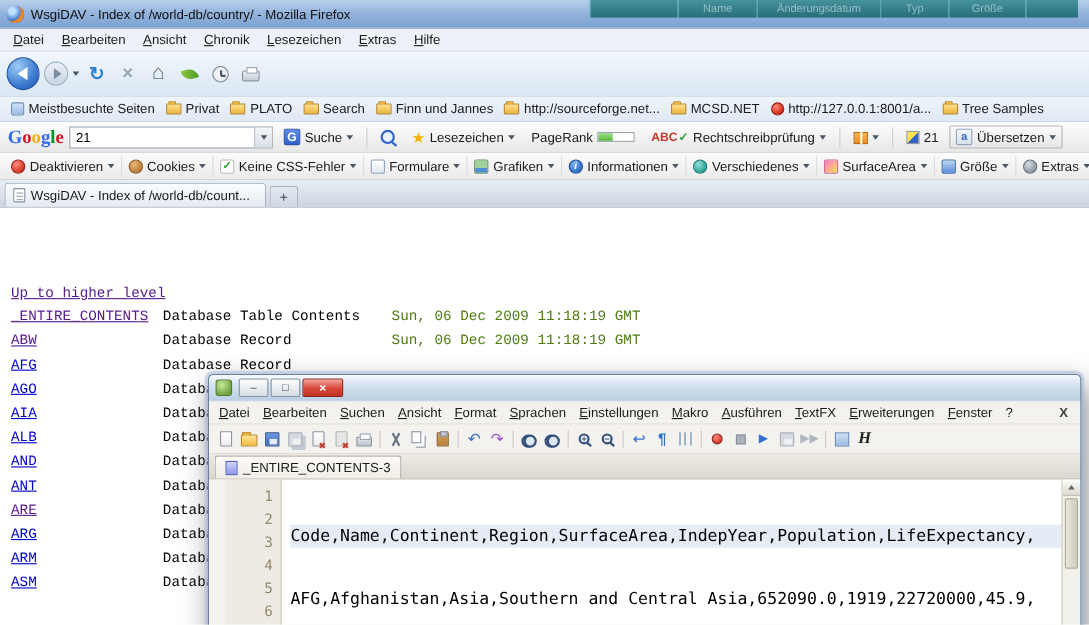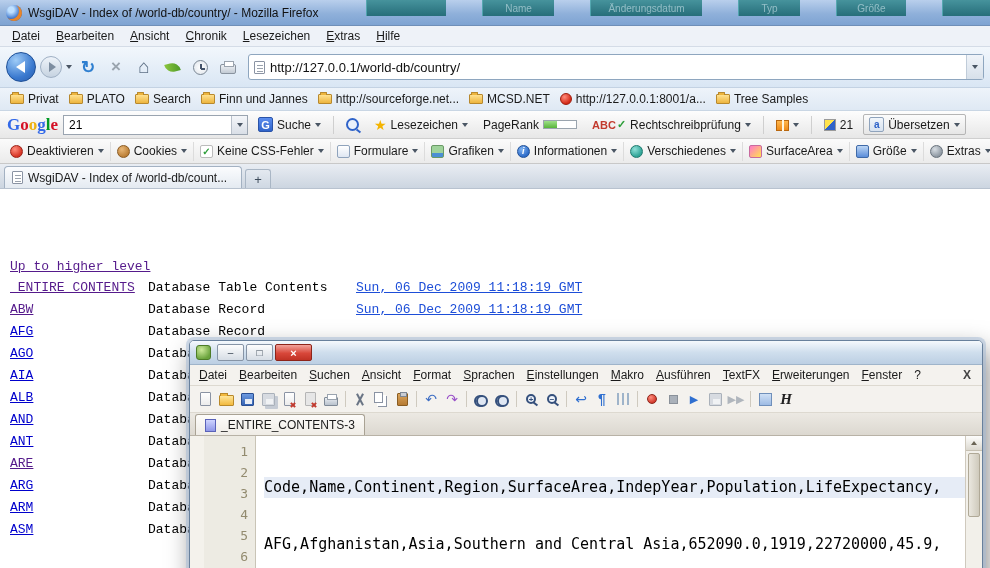--- a/index.html
+++ b/index.html
@@ -7,21 +7,21 @@
   body { font-family:"Liberation Sans", sans-serif; font-size:12px; color:#1a1a1a; }
   .screen { position:relative; width:990px; height:568px; overflow:hidden; background:#fff; }
 
   
   .titlebar { height:26px; background:linear-gradient(#b9cfec,#8fb0da 55%,#7ea3d2); border-bottom:1px solid #6f8fb8;
               display:flex; align-items:center; padding:0 6px; gap:6px; position:relative; }
   .fficon { width:16px; height:16px; border-radius:50%; flex:0 0 auto;
             background: radial-gradient(circle at 32% 30%, #bfe0ff 0 18%, #2b66c4 62%, #1c4a99);
             box-shadow: inset -3px -2px 0 0 #e8862a; }
   .title-text { font-size:12px; color:#111; white-space:nowrap; }
-  .teal-cols { position:absolute; right:0; top:0; height:16px; display:flex;gap:36px; }
+  .teal-cols { position:absolute; right:10px; top:0; height:16px; display:flex; }
   .teal-seg { height:100%; background:linear-gradient(#2a8589,#0f5f63); border-left:1px solid #3fa0a3;
               display:flex; align-items:center; justify-content:center; font-size:10px; color:#d8eeee; opacity:.8; }
   .teal-seg span { opacity:.6; }
 
   
   .menubar { height:21px; background:#eef2f8; border-bottom:1px solid #d4dce7; display:flex; align-items:center; padding-left:4px; }
   .menu-item { display:inline-block; padding:2px 8px; cursor:default; }
   .menu-item::first-letter { text-decoration: underline; }
 
   .navbar { height:41px; background:linear-gradient(#f2f7fc,#d9e6f4); border-bottom:1px solid #c3d2e3;
@@ -116,21 +116,21 @@
   .content { height:379px; background:#fff; padding:12px 10px 0; position:relative; }
   .page-heading { font-family:"Liberation Serif",serif; font-weight:bold; font-size:33px; line-height:36px; margin-top:6px; color:#000; }
   .mono { font-family:"Liberation Mono","DejaVu Sans Mono",monospace; }
   .uplink-wrap { margin-top:56px; font-size:13px; line-height:20px; }
   a.lnk { color:#0000cc; text-decoration:underline; cursor:pointer; }
   a.lnk.visited { color:#551a8b; }
   .listing { margin-top:3px; font-size:13px; }
   .lrow { display:flex; height:22px; align-items:flex-start; white-space:pre; }
   .c-name { width:138px; flex:0 0 auto; }
   .c-type { width:208px; flex:0 0 auto; color:#000; }
-  .c-date { color:#1d4ed8;text-decoration:underline; }
+  .c-date { color:#4d7c0f; }
 
   
   .npp { position:absolute; left:189px; top:340px; width:794px; height:300px; background:#f4f2ee;
          border:1px solid #68809c; border-radius:5px 5px 0 0; display:flex; flex-direction:column;
          box-shadow: 0 0 0 3px rgba(170,190,215,.55), 4px 10px 26px rgba(0,0,0,.5); }
   .npp-title { height:24px; flex:0 0 auto; display:flex; align-items:center; gap:6px; padding:0 6px;
                background:linear-gradient(#f5f9fd,#cfdeed 50%,#bccfe3); border-radius:4px 4px 0 0; border-bottom:1px solid #9fb4ca; }
   .nppic { width:15px; height:15px; border-radius:3px; background:radial-gradient(circle at 35% 30%,#cdea9a,#6aa33c 75%); border:1px solid #4d7c28; flex:0 0 auto; }
   .npp-title-text { flex:1; overflow:hidden; white-space:nowrap; text-overflow:ellipsis; font-size:12px; color:#111; }
   .winbtns { display:flex; gap:2px; flex:0 0 auto; }
@@ -249,30 +249,27 @@
       <span class="nav-glyph g-home">⌂</span>
       <span class="nav-glyph">
           <span class="leafic"></span>
         </span>
       <span class="nav-glyph">
           <span class="clockic"></span>
         </span>
       <span class="nav-glyph">
           <span class="printic"></span>
         </span>
-      <div class="urlbar">
-        <span class="pageic"></span>
-        <input value="http://127.0.0.1/world-db/country/" style="">
-        <span class="url-drop">
-            <span class="caret"></span>
-          </span>
-      </div>
     </div>
 
     <div class="bookmarksbar">
+      <span class="bm-item">
+          <span class="stackic"></span>
+          <span>Meistbesuchte Seiten</span>
+        </span>
       <span class="bm-item">
           <span class="folderic"></span>
           <span>Privat</span>
         </span>
       <span class="bm-item">
           <span class="folderic"></span>
           <span>PLATO</span>
         </span>
       <span class="bm-item">
           <span class="folderic"></span>

